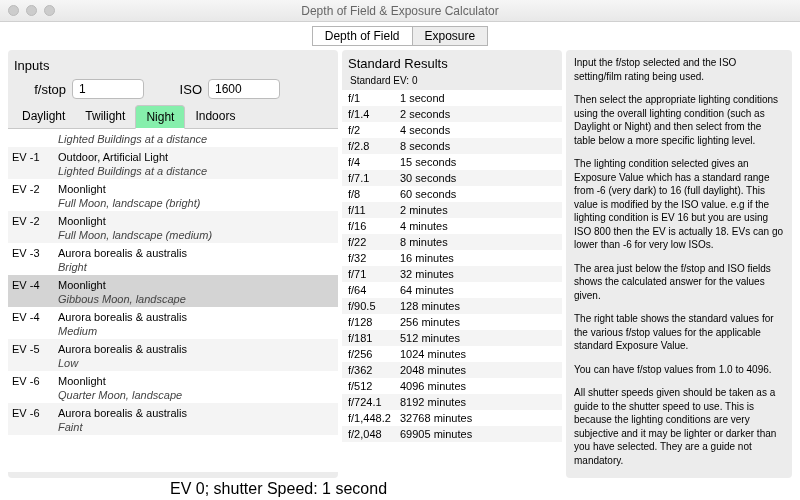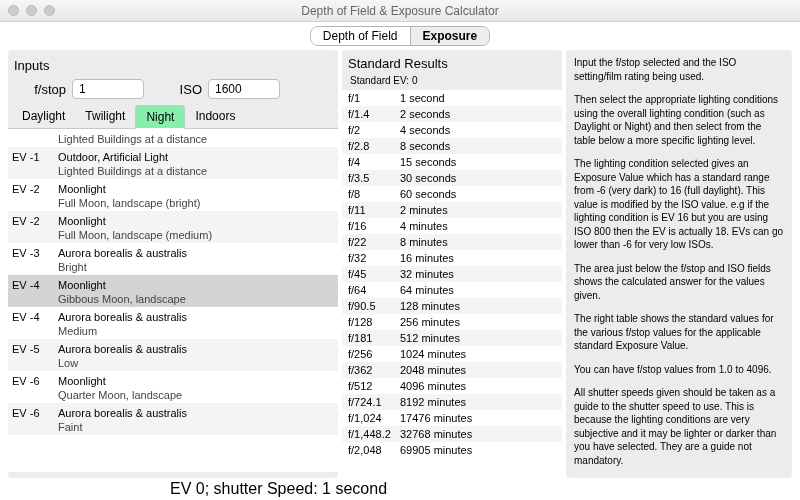--- a/index.html
+++ b/index.html
@@ -41,32 +41,32 @@
   }
   
   .toptabs {
     display: flex;
     justify-content: center;
     padding: 4px 0;
   }
   .segmented {
     display: flex;
     border: 1px solid #b5b5b5;
-    border-radius: 8px;
+    border-radius: 0;
     overflow: hidden;
     background: #fff;
   }
   .segmented div {
     padding: 2px 12px;
     font-size: 12px;
     border-right: 1px solid #b5b5b5;
     background: #fff;
     cursor: default;
   }
-  .segmented div:last-child { border-right: none; font-weight: bold; }
+  .segmented div:last-child { border-right: none; }
   .segmented div.sel { background: #ededed; }
   
   .main {
     display: flex;
     gap: 4px;
     padding: 0 8px;
     height: 428px;
   }
   .panel {
     background: #ececec;
@@ -130,21 +130,21 @@
   }
   .row {
     display: flex;
     font-size: 11px;
     border-bottom: 0;
   }
   .row:nth-child(even) { background: #f4f4f4; }
   .row.sel { background: #d4d4d4; }
   .row .ev { width: 46px; padding: 4px 4px 2px; }
   .row .desc { flex: 1; padding: 4px 4px 2px; }
-  .row .desc .sub { color: #444; display: block; padding-top: 2px; }
+  .row .desc .sub { font-style: italic; color: #444; display: block; padding-top: 2px; }
   .row.first .desc .sub { padding-top: 0; }
   
   .list::-webkit-scrollbar { width: 14px; }
   .list::-webkit-scrollbar-thumb { background: #c4c4c4; border-radius: 7px; border: 3px solid #fff; }
   .list::-webkit-scrollbar-track { background: #fff; }
   
   .center .hdr { font-size: 13px; margin: 0 2px 2px; }
   .center .sub { font-size: 10px; margin: 2px 4px 4px; }
   .reslist {
     flex: 1;
@@ -272,21 +272,21 @@
         </div>
         <div class="resrow">
           <div class="fs">f/2.8</div>
           <div class="ss">8 seconds</div>
         </div>
         <div class="resrow">
           <div class="fs">f/4</div>
           <div class="ss">15 seconds</div>
         </div>
         <div class="resrow">
-          <div class="fs">f/3.5</div>
+          <div class="fs">f/7.1</div>
           <div class="ss">30 seconds</div>
         </div>
         <div class="resrow">
           <div class="fs">f/8</div>
           <div class="ss">60 seconds</div>
         </div>
         <div class="resrow">
           <div class="fs">f/11</div>
           <div class="ss">2 minutes</div>
         </div>
@@ -296,21 +296,21 @@
         </div>
         <div class="resrow">
           <div class="fs">f/22</div>
           <div class="ss">8 minutes</div>
         </div>
         <div class="resrow">
           <div class="fs">f/32</div>
           <div class="ss">16 minutes</div>
         </div>
         <div class="resrow">
-          <div class="fs">f/45</div>
+          <div class="fs">f/71</div>
           <div class="ss">32 minutes</div>
         </div>
         <div class="resrow">
           <div class="fs">f/64</div>
           <div class="ss">64 minutes</div>
         </div>
         <div class="resrow">
           <div class="fs">f/90.5</div>
           <div class="ss">128 minutes</div>
         </div>
@@ -330,24 +330,20 @@
           <div class="fs">f/362</div>
           <div class="ss">2048 minutes</div>
         </div>
         <div class="resrow">
           <div class="fs">f/512</div>
           <div class="ss">4096 minutes</div>
         </div>
         <div class="resrow">
           <div class="fs">f/724.1</div>
           <div class="ss">8192 minutes</div>
-        </div>
-        <div class="resrow">
-          <div class="fs">f/1,024</div>
-          <div class="ss">17476 minutes</div>
         </div>
         <div class="resrow">
           <div class="fs">f/1,448.2</div>
           <div class="ss">32768 minutes</div>
         </div>
         <div class="resrow">
           <div class="fs">f/2,048</div>
           <div class="ss">69905 minutes</div>
         </div>
       </div>

